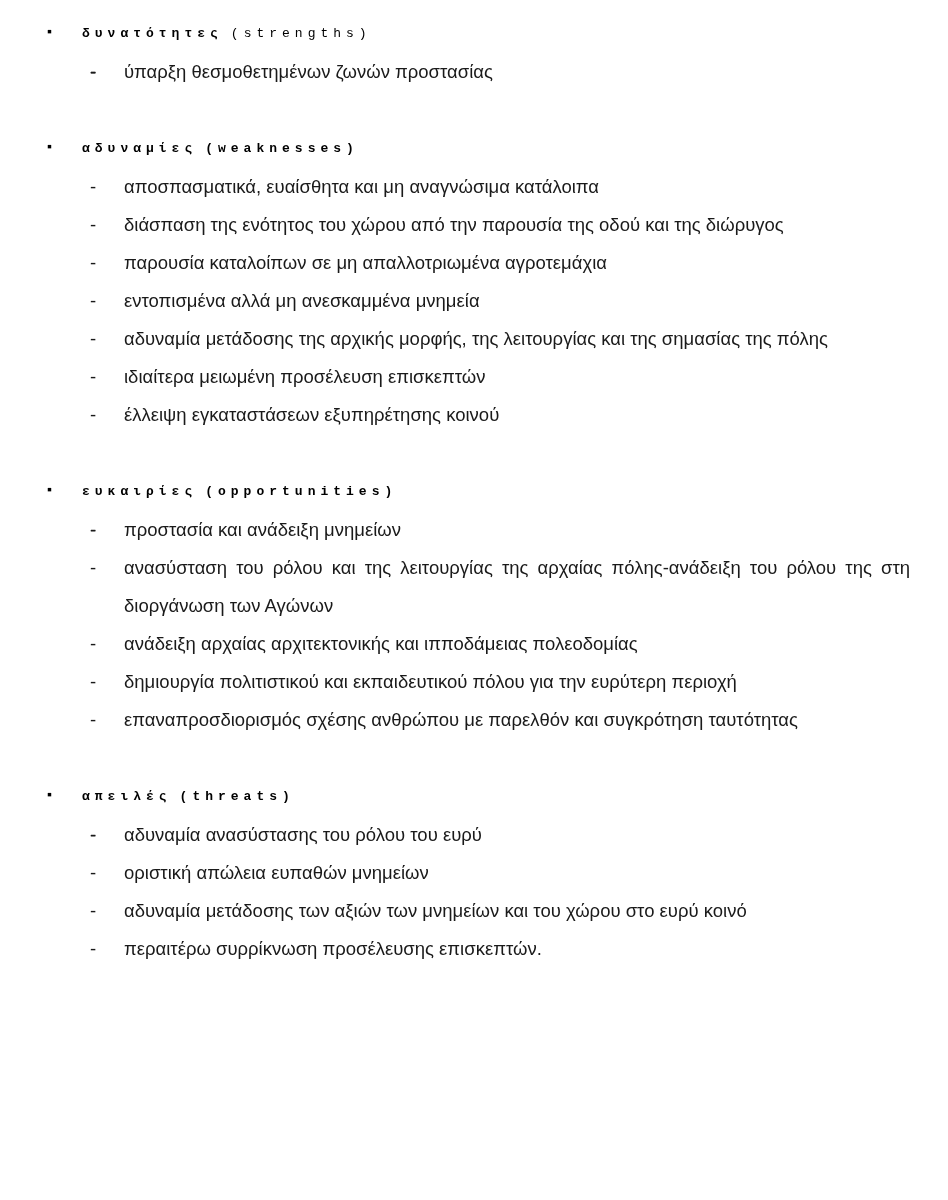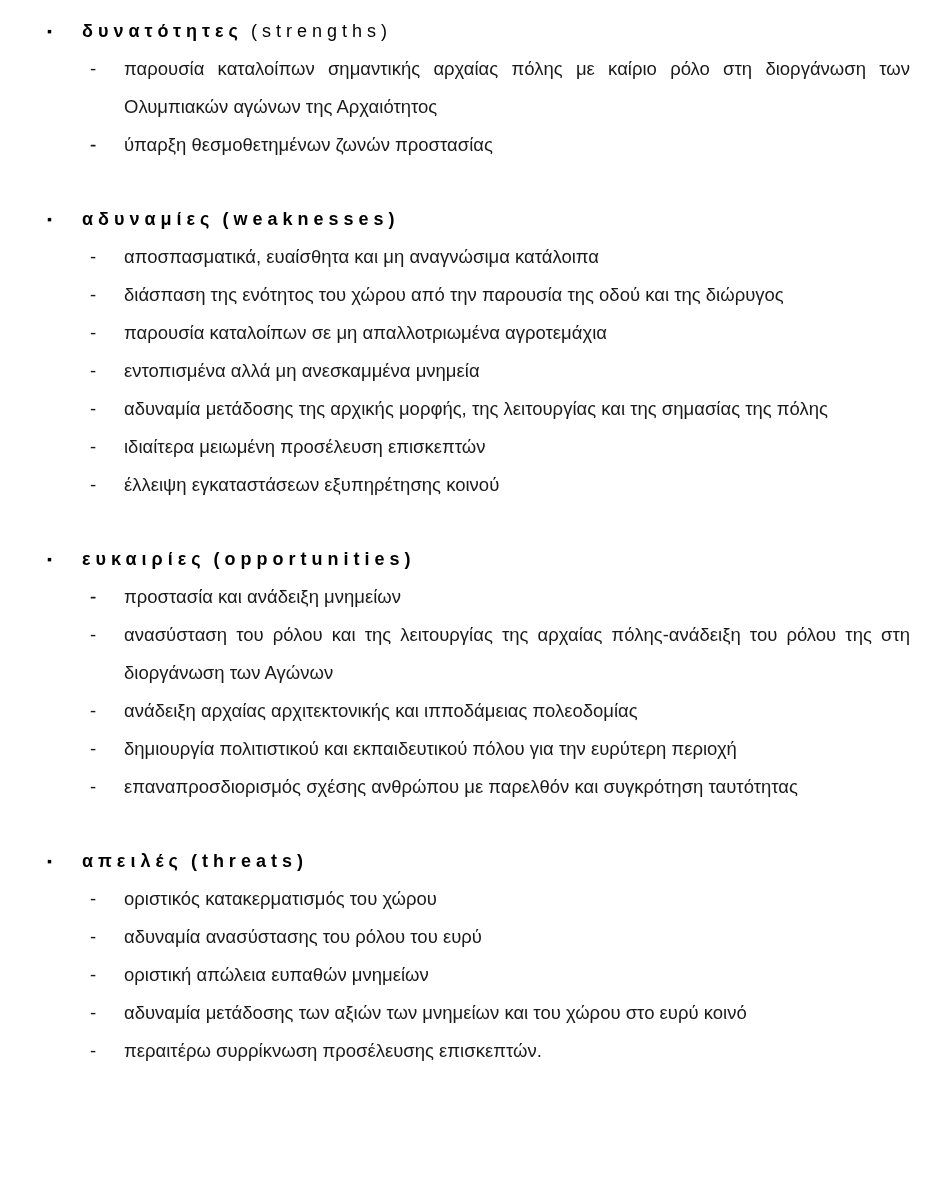--- a/index.html
+++ b/index.html
@@ -32,21 +32,22 @@
     left: 47px;
     top: 0;
     line-height: 38px;
     font-size: 14px;
     letter-spacing: 0;
     color: #000000;
   }
   .heading-text {
     font-weight: bold;
     letter-spacing: 5px;
-    font-size: 18px;
+    font-size: 13px;
+    font-family: Liberation Mono, monospace;
   }
   .title-english { margin-left: 8px; }
   .title-english.light { font-weight: normal; }
 
   .items {
     list-style: none;
     margin: 0;
     padding: 0;
   }
   .item {
@@ -70,21 +71,20 @@
 <div class="doc">
 
   <div class="section">
     <div class="heading">
       <span class="sq-bullet">▪</span>
       <span class="heading-text"><span class="title-greek">δυνατότητες</span><span class="title-english light">(strengths)</span></span>
     </div>
     <ul class="items">
       <li class="item">
         <span class="dash-marker">-</span>
-        <span class="item-text">παρουσία καταλοίπων σημαντικής αρχαίας πόλης με καίριο ρόλο στη διοργάνωση των Ολυμπιακών αγώνων της Αρχαιότητος</span>
       </li>
       <li class="item">
         <span class="dash-marker">-</span>
       </li>
       <li class="item">
         <span class="dash-marker">-</span>
         <span class="item-text">ύπαρξη θεσμοθετημένων ζωνών προστασίας</span>
       </li>
     </ul>
   </div>
@@ -159,21 +159,20 @@
   </div>
 
   <div class="section">
     <div class="heading">
       <span class="sq-bullet">▪</span>
       <span class="heading-text"><span class="title-greek">απειλές</span><span class="title-english">(threats)</span></span>
     </div>
     <ul class="items">
       <li class="item">
         <span class="dash-marker">-</span>
-        <span class="item-text">οριστικός κατακερματισμός του χώρου</span>
       </li>
       <li class="item">
         <span class="dash-marker">-</span>
         <span class="item-text">αδυναμία ανασύστασης του ρόλου του ευρύ</span>
       </li>
       <li class="item">
         <span class="dash-marker">-</span>
         <span class="item-text">οριστική απώλεια ευπαθών μνημείων</span>
       </li>
       <li class="item">

